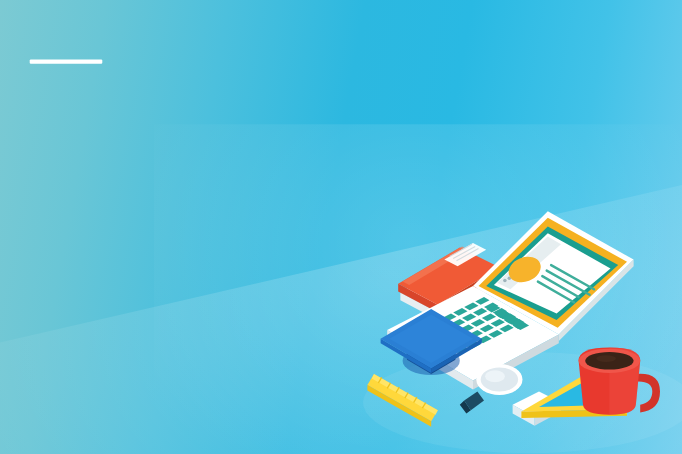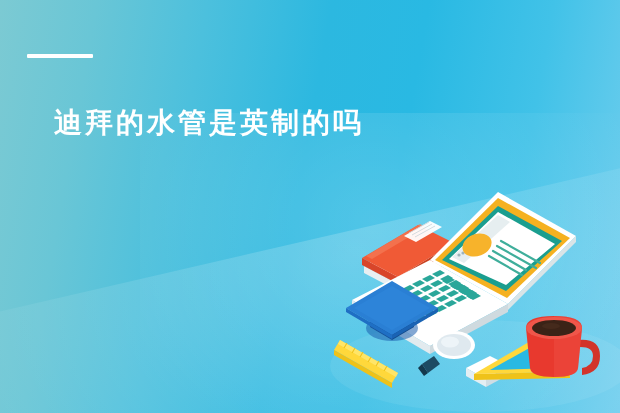--- a/index.html
+++ b/index.html
@@ -91,21 +91,20 @@
 </head>
 <body>
 
 <div id="banner">
 
   <div class="sweep"></div>
   <div class="sweep2"></div>
 
   <div class="divider"></div>
 
-  <h1 class="headline">迪拜的水管是英制的吗</h1>
 
   <div class="illus">
     <svg viewBox="0 0 292 225" xmlns="http://www.w3.org/2000/svg">
 
       <ellipse cx="150" cy="178" rx="150" ry="46" fill="#ffffff" opacity="0.07"></ellipse>
 
       <g>
 
         <polygon points="34,78 90,44 126,62 70,97" fill="#ffffff"></polygon>
         <polygon points="34,78 70,97 70,104 34,85" fill="#e8eef1"></polygon>

